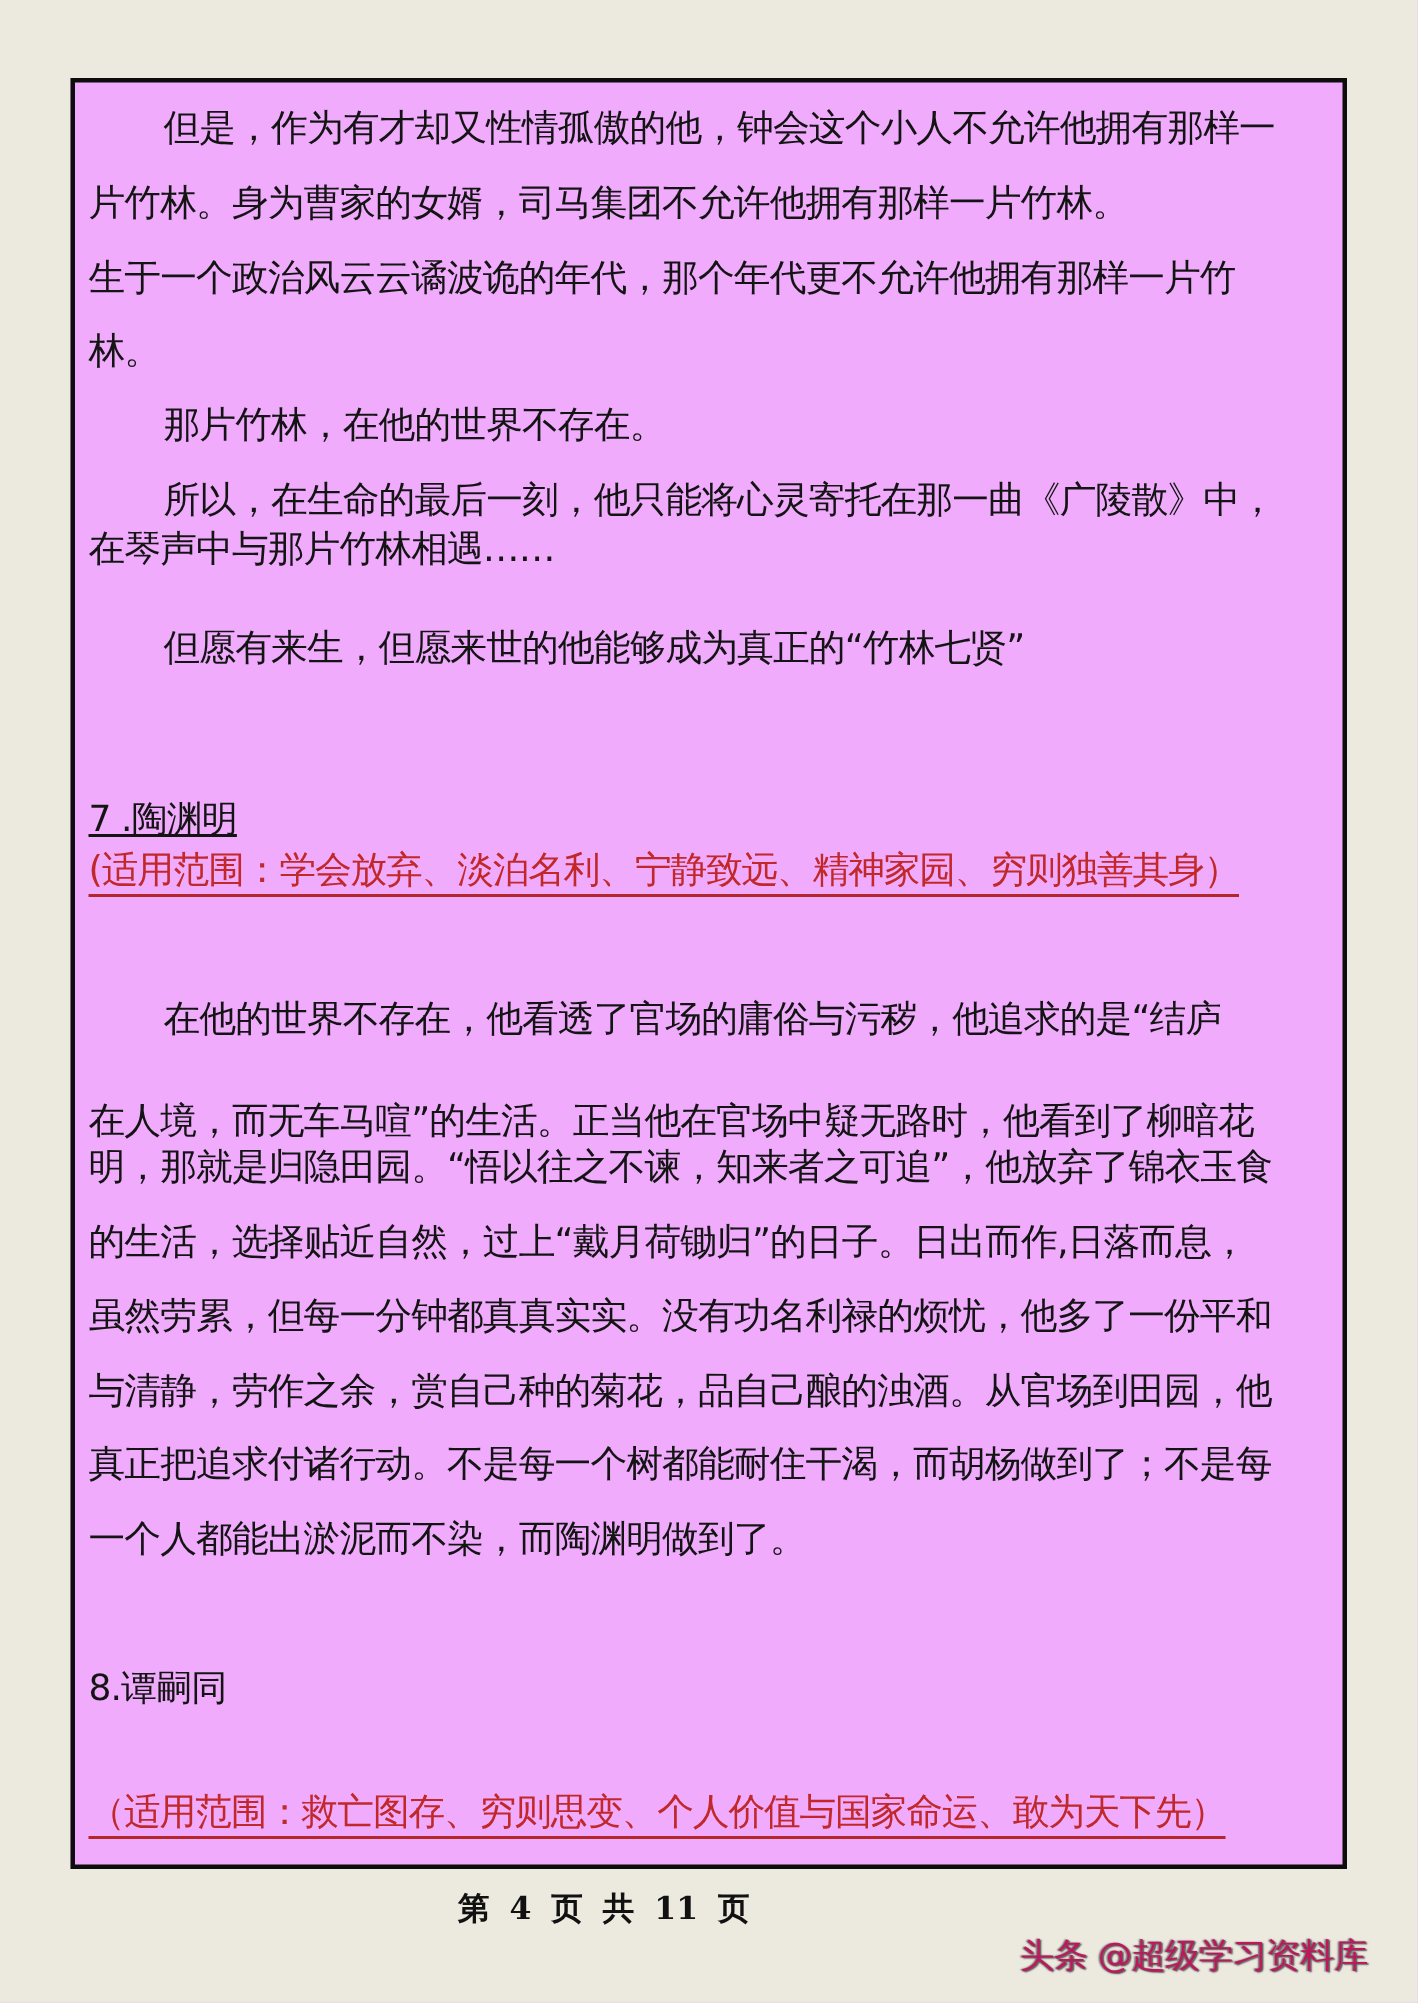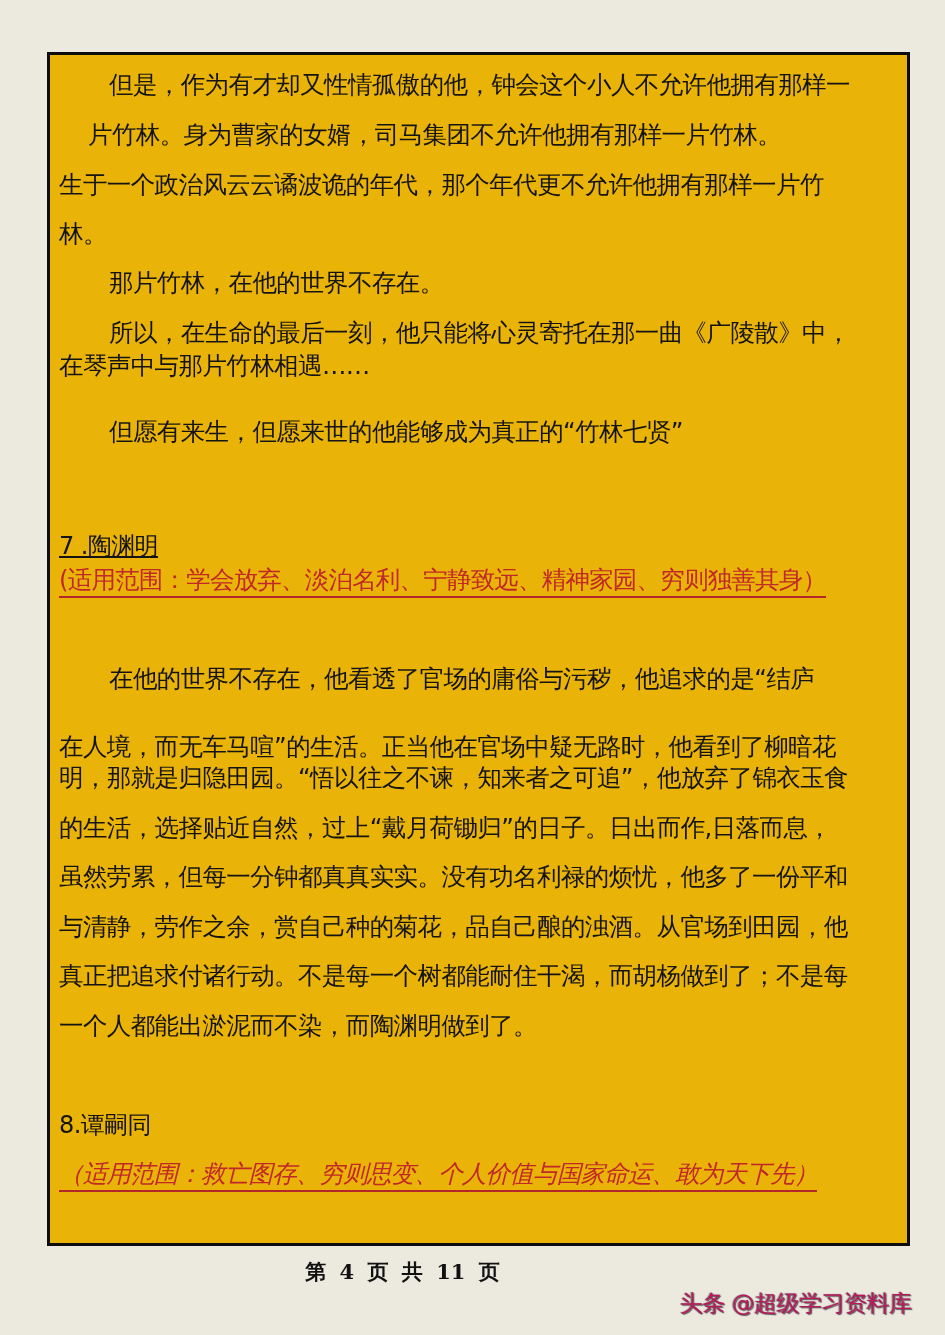--- a/index.html
+++ b/index.html
@@ -15,22 +15,21 @@
       font-family: "DejaVu Sans", "Liberation Sans", sans-serif;
       color: #111;
     }
     .page-box {
       position: absolute;
       left: 47px;
       top: 52px;
       width: 845px;
       height: 1188px;
       border: 3px solid #0d0d0d;
-      background: #eab308;
-      padding-left: 12px;
+      background: #f0abfc;
     }
     .line {
       position: absolute;
       left: 9px;
       font-size: 24.5px;
       line-height: 30px;
       white-space: nowrap;
       letter-spacing: -0.6px;
       color: #141414;
     }
@@ -63,21 +62,21 @@
       letter-spacing: -0.5px;
       text-shadow: 1px 1px 1px #555, -1px 0 1px #777;
     }
   </style>
 </head>
 <body>
 
 <div class="page-box">
 
   <div class="line indent" style="top:15px;">但是，作为有才却又性情孤傲的他，钟会这个小人不允许他拥有那样一</div>
-  <div class="line" style="top:65px;margin-left:29px;">片竹林。身为曹家的女婿，司马集团不允许他拥有那样一片竹林。</div>
+  <div class="line" style="top:65px;">片竹林。身为曹家的女婿，司马集团不允许他拥有那样一片竹林。</div>
   <div class="line" style="top:115px;">生于一个政治风云云谲波诡的年代，那个年代更不允许他拥有那样一片竹</div>
   <div class="line" style="top:164px;">林。</div>
 
   <div class="line indent" style="top:213px;">那片竹林，在他的世界不存在。</div>
 
   <div class="line indent" style="top:263px;">所以，在生命的最后一刻，他只能将心灵寄托在那一曲《广陵散》中，</div>
   <div class="line" style="top:296px;">在琴声中与那片竹林相遇……</div>
 
   <div class="line indent" style="top:362px;">但愿有来生，但愿来世的他能够成为真正的“竹林七贤”</div>
 
@@ -89,20 +88,20 @@
   <div class="line indent" style="top:609px;">在他的世界不存在，他看透了官场的庸俗与污秽，他追求的是“结庐</div>
   <div class="line" style="top:659px;margin-top:18px;">在人境，而无车马喧”的生活。正当他在官场中疑无路时，他看到了柳暗花</div>
   <div class="line" style="top:708px;">明，那就是归隐田园。“悟以往之不谏，知来者之可追”，他放弃了锦衣玉食</div>
   <div class="line" style="top:807px;">虽然劳累，但每一分钟都真真实实。没有功名利禄的烦忧，他多了一份平和</div>
   <div class="line" style="top:758px;">的生活，选择贴近自然，过上“戴月荷锄归”的日子。日出而作,日落而息，</div>
   <div class="line" style="top:857px;">与清静，劳作之余，赏自己种的菊花，品自己酿的浊酒。从官场到田园，他</div>
   <div class="line" style="top:906px;">真正把追求付诸行动。不是每一个树都能耐住干渴，而胡杨做到了；不是每</div>
   <div class="line" style="top:956px;">一个人都能出淤泥而不染，而陶渊明做到了。</div>
 
   <div class="line heading" style="top:1055px;">8.谭嗣同</div>
-  <div class="line" style="top:1104px;font-style:italic;">
+  <div class="line" style="top:1138px;">
     <span class="scope">（适用范围：救亡图存、穷则思变、个人价值与国家命运、敢为天下先）</span>
   </div>
 </div>
 
 <div class="footer-pager">第 4 页 共 11 页</div>
 
 <div class="watermark">头条 @超级学习资料库</div>
 
 </body></html>

